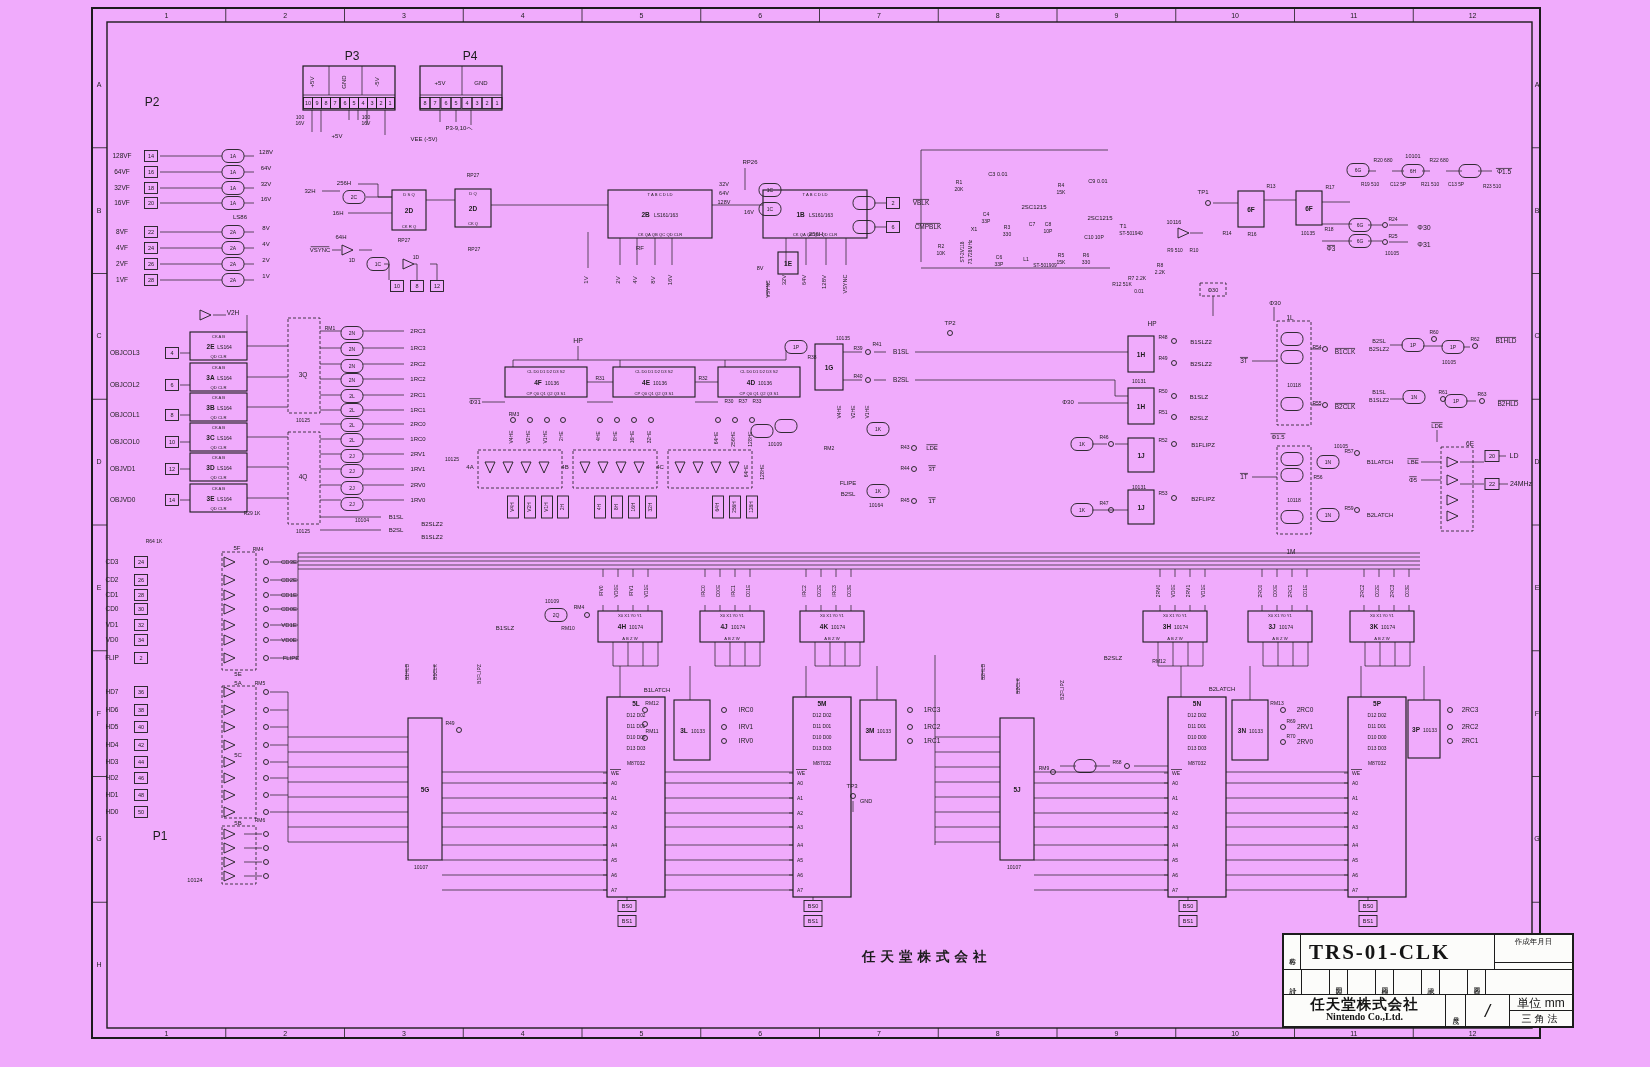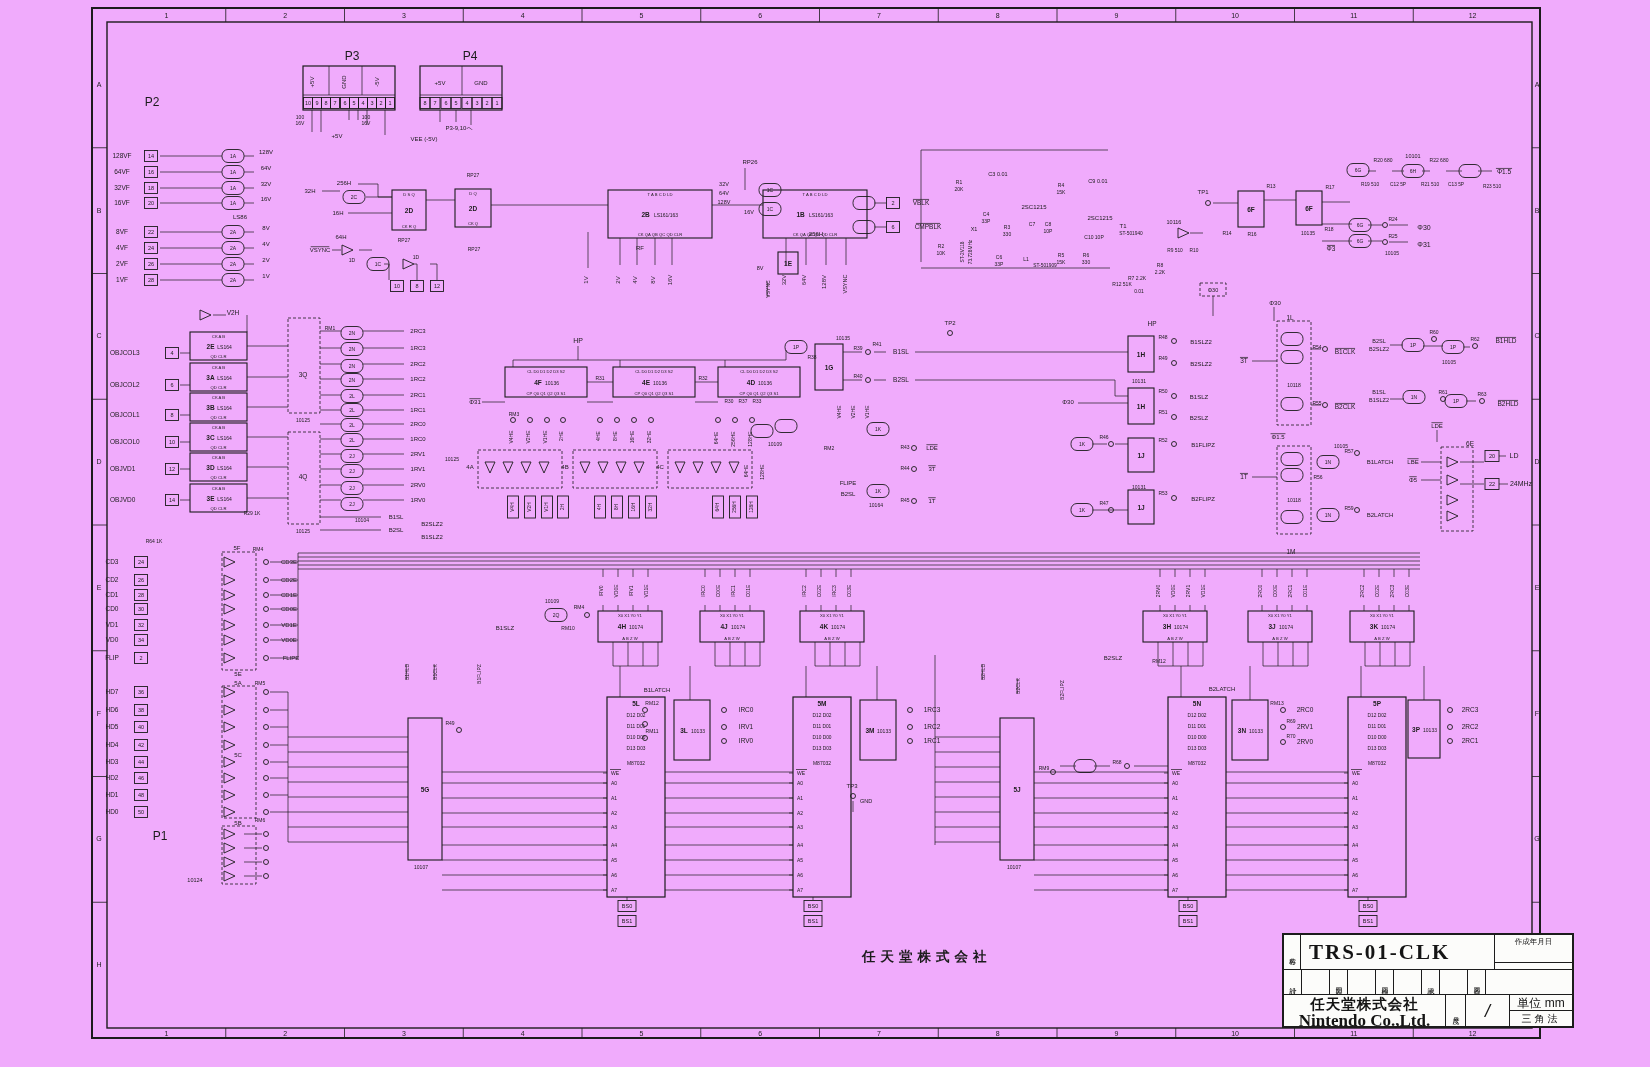--- a/index.html
+++ b/index.html
@@ -12,21 +12,21 @@
   .tb-title{flex:1;display:flex;align-items:center;padding-left:8px;font-size:21px;letter-spacing:2px;font-weight:bold;font-family:"Liberation Serif",serif;}
   .tb-date{width:78px;border-left:1.5px solid #1c1c1c;display:flex;flex-direction:column;}
   .tb-date-hd{height:28px;border-bottom:1px solid #1c1c1c;font-size:7.5px;text-align:center;line-height:14px;font-family:"Liberation Sans",sans-serif;}
   .tb-row2{display:flex;height:25px;border-bottom:1.5px solid #1c1c1c;font-family:"Liberation Sans",sans-serif;}
   .tb-f{width:18px;border-right:1px solid #1c1c1c;writing-mode:vertical-rl;text-orientation:upright;font-size:7px;display:flex;align-items:center;justify-content:center;letter-spacing:0;}
   .tb-fb{width:28px;border-right:1px solid #1c1c1c;}
   .tb-fb:last-child{border-right:none;flex:1;}
   .tb-row3{display:flex;height:33px;font-family:"Liberation Sans",sans-serif;}
   .tb-co{width:162px;border-right:1px solid #1c1c1c;text-align:center;line-height:1.05;padding-top:2px;}
   .tb-co .jp{font-size:14.5px;font-weight:bold;letter-spacing:1px;}
-  .tb-co .en{font-size:17px;font-weight:bold;font-family:"Liberation Serif",serif;}
+  .tb-co .en{font-size:10px;font-weight:bold;font-family:"Liberation Serif",serif;}
   .tb-scale-lab{width:20px;border-right:1px solid #1c1c1c;writing-mode:vertical-rl;text-orientation:upright;font-size:7px;display:flex;align-items:center;justify-content:center;}
   .tb-scale-val{width:44px;border-right:1px solid #1c1c1c;display:flex;align-items:center;justify-content:center;font-size:18px;font-style:italic;}
   .tb-up{flex:1;display:flex;flex-direction:column;}
   .tb-unit{height:16px;border-bottom:1px solid #1c1c1c;font-size:12px;text-align:center;line-height:16px;}
   .tb-proj{flex:1;font-size:10px;text-align:center;line-height:16px;letter-spacing:3px;}
   .footer-co{position:absolute;left:862px;top:948px;font-size:13.5px;font-weight:bold;letter-spacing:5px;color:#1c1c1c;font-family:"Liberation Sans",sans-serif;}
 </style>
 </head>
 <body>
 

